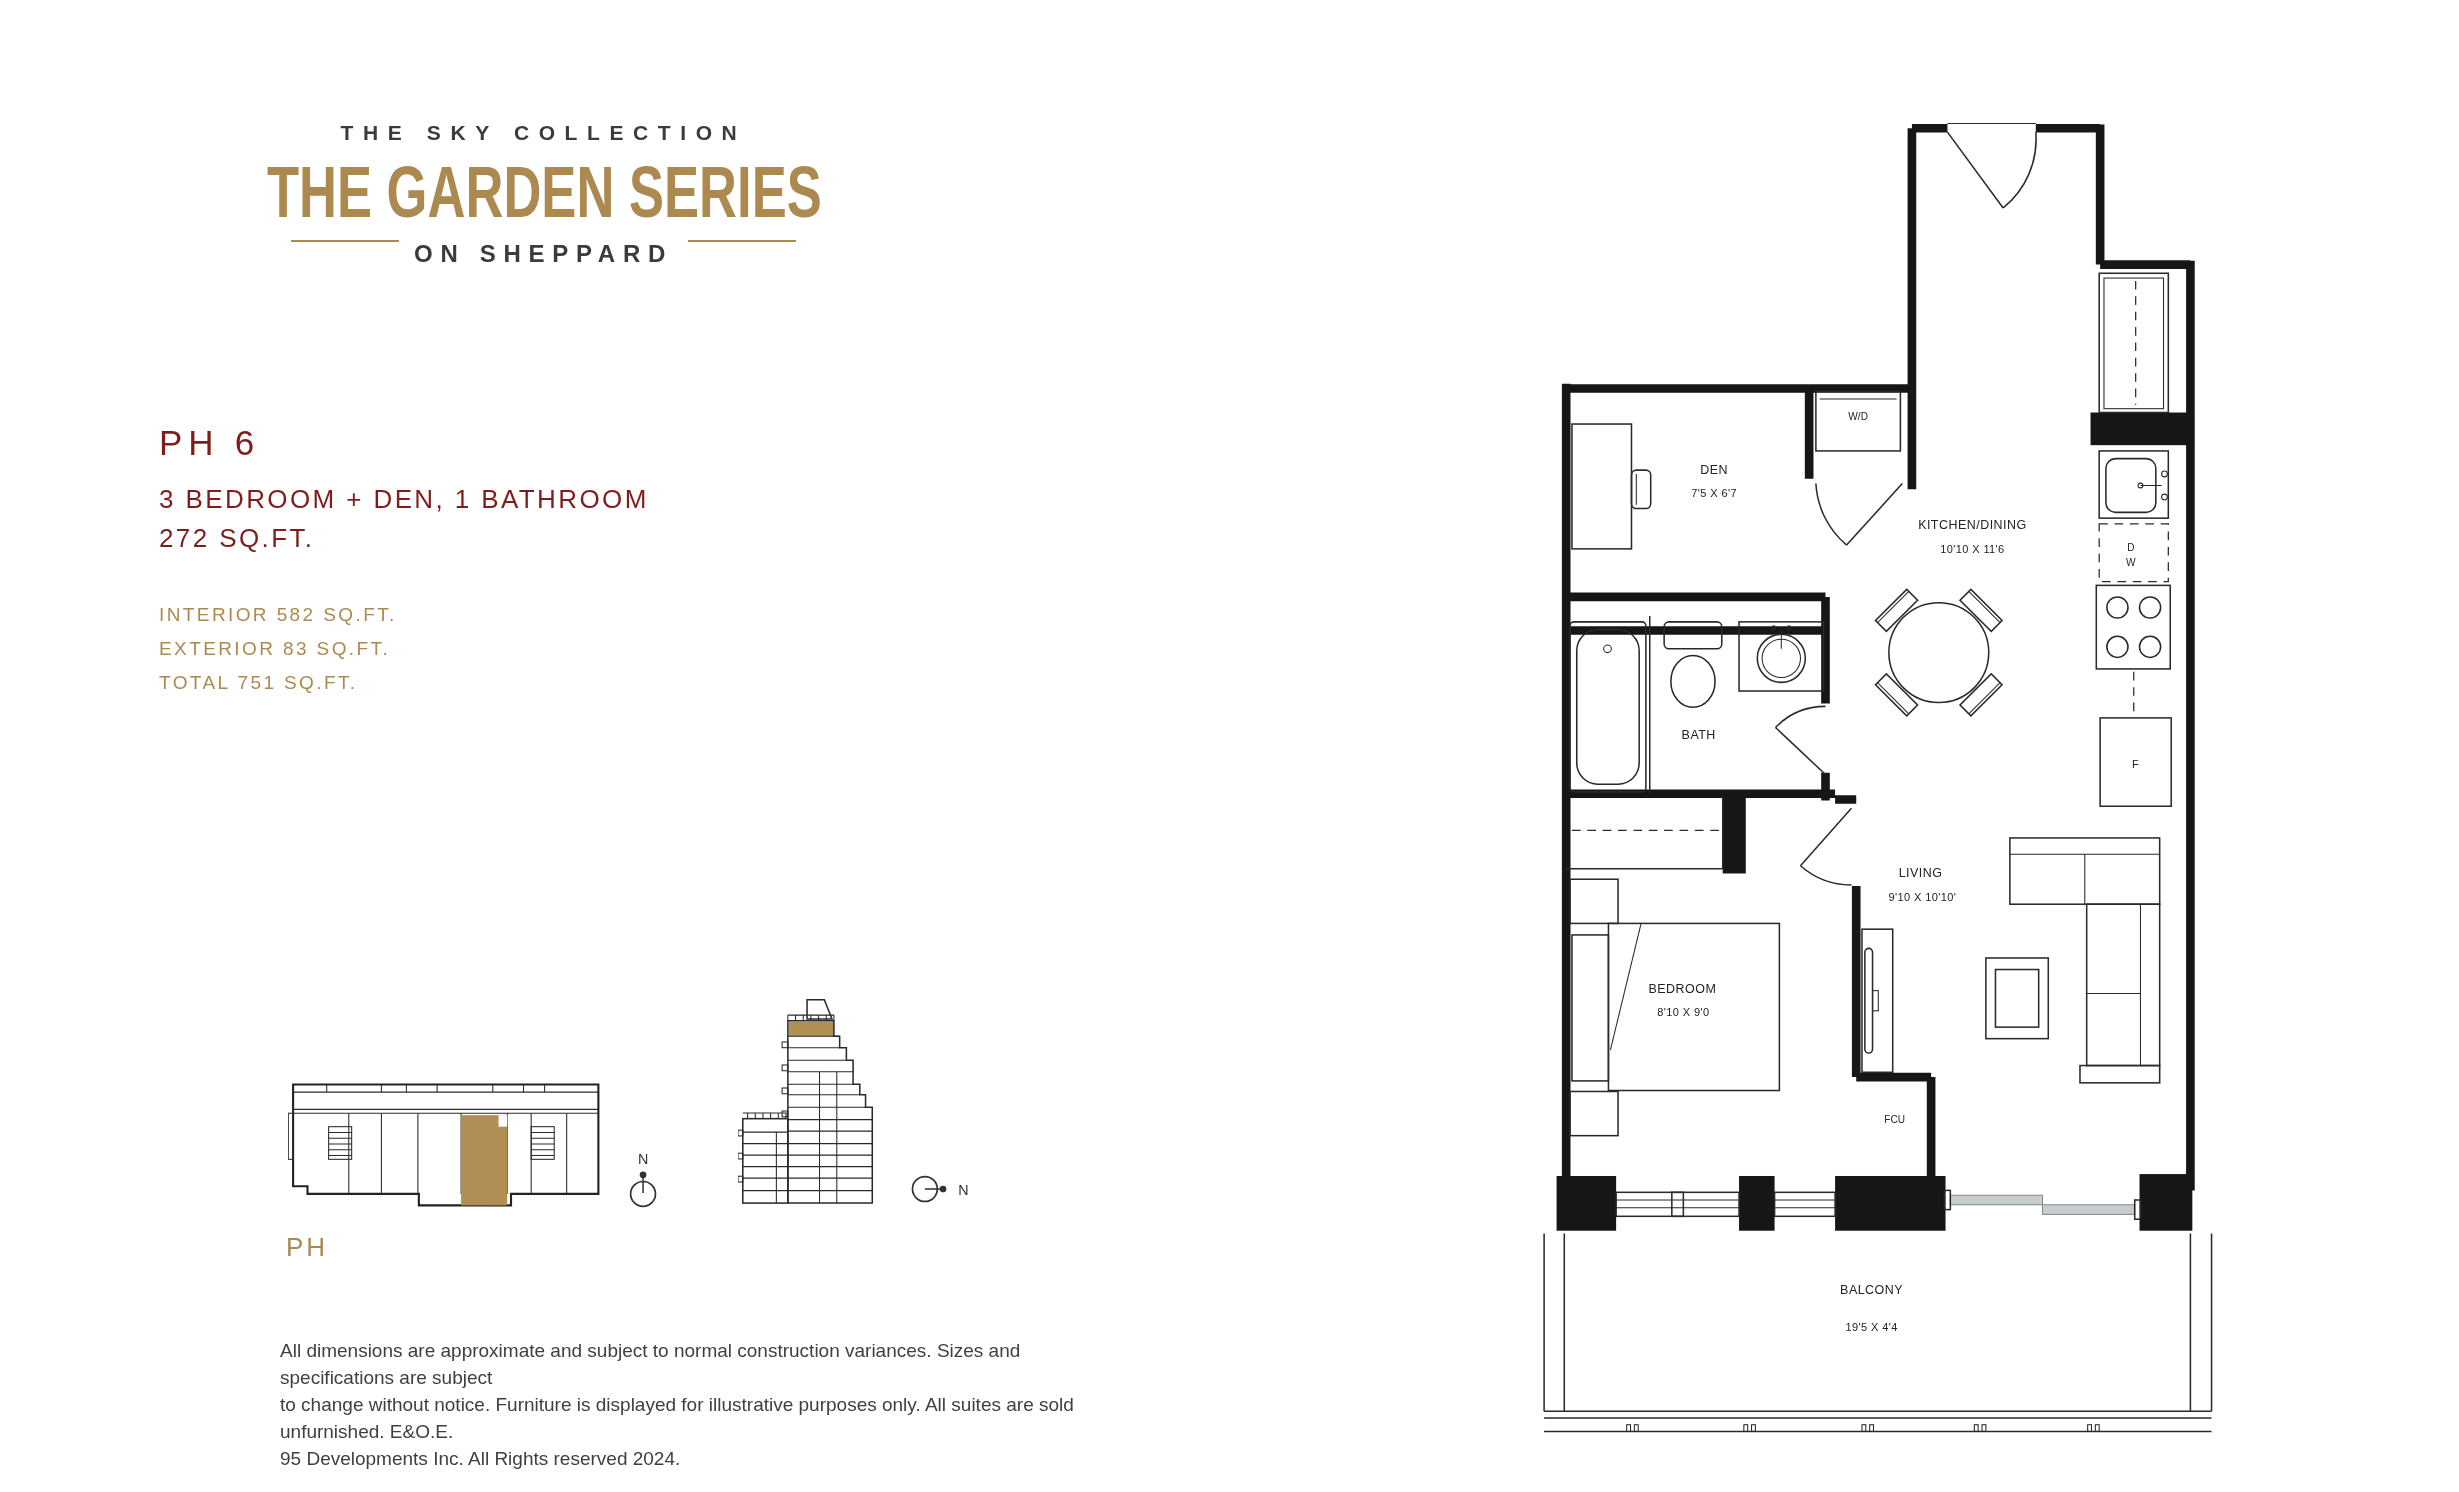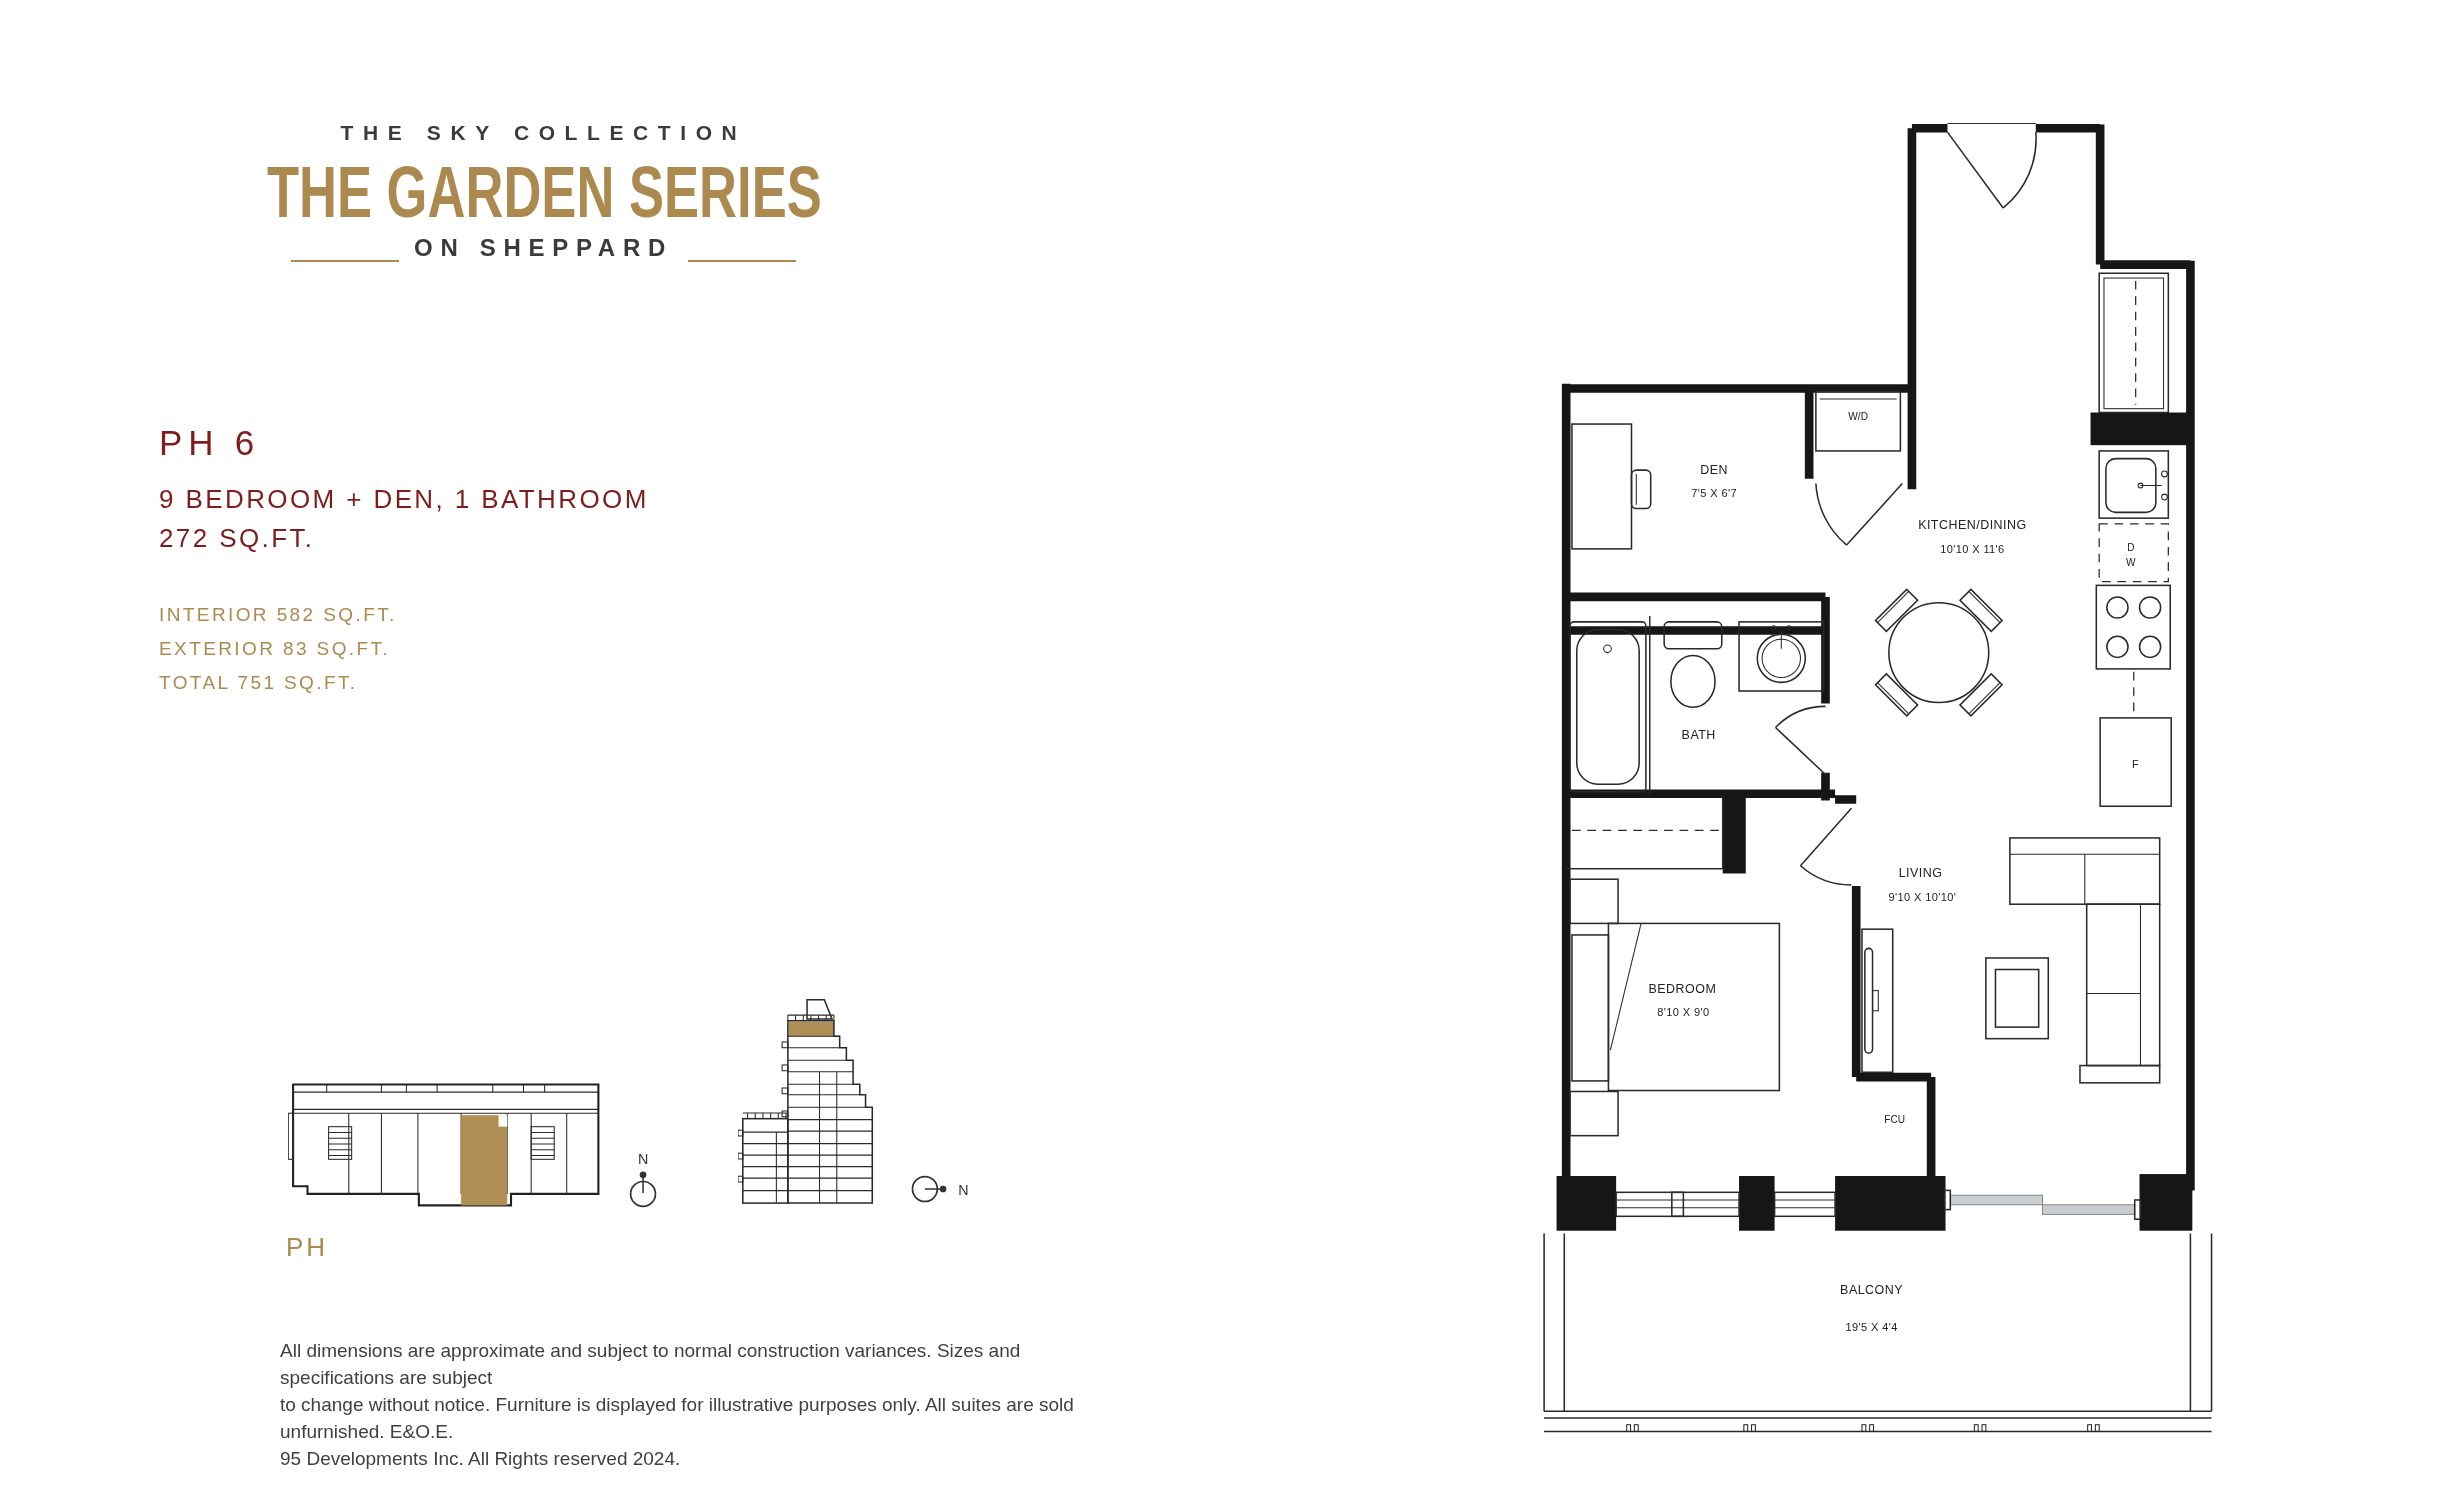--- a/index.html
+++ b/index.html
@@ -4,21 +4,21 @@
 <style>
   html,body{margin:0;padding:0;background:#ffffff;}
   #page{position:relative;width:2459px;height:1493px;background:#ffffff;overflow:hidden;
         font-family:"Liberation Sans", sans-serif;color:#3b3b3d;}
   .abs{position:absolute;}
   
   #brand{left:159px;top:121px;width:769px;text-align:center;}
   .collection{font-size:21px;letter-spacing:9.6px;font-weight:600;color:#3b3b3d;}
   .series{display:inline-block;font-size:73px;font-weight:700;color:#ac8a4f;letter-spacing:0px;
           transform:scaleX(.72);transform-origin:50% 50%;white-space:nowrap;margin-top:7.7px;line-height:77px;}
-  .tagrow{display:flex;align-items:flex-end;justify-content:center;margin-top:4px;}
+  .tagrow{display:flex;align-items:flex-start;justify-content:center;margin-top:10px;}
   .tagline{font-size:24px;letter-spacing:7.7px;font-weight:600;color:#3b3b3d;white-space:nowrap;}
   .tagrule{width:108px;height:1.9px;background:#ac8a4f;margin:0 15.4px;}
   #unitblock{left:159px;top:423px;width:769px;text-align:left;color:#7f1d1d;}
   .unitname{font-size:35px;letter-spacing:5.8px;}
   .unittype{font-size:26px;letter-spacing:2.4px;margin-top:21px;white-space:nowrap;}
   .unitarea{font-size:26px;letter-spacing:2.4px;margin-top:7.7px;}
   #stats{left:159px;top:598px;width:769px;color:#ac8a4f;
          font-size:19px;letter-spacing:2.4px;line-height:34px;}
   #phlabel{left:286px;top:1232px;font-size:26px;letter-spacing:2.9px;color:#ac8a4f;font-weight:400;}
   #disclaimer{left:280px;top:1337px;width:845px;font-size:19px;line-height:27px;color:#3f3f41;}
@@ -46,21 +46,21 @@
     <div><span class="series">THE GARDEN SERIES</span></div>
     <div class="tagrow">
       <span class="tagrule"></span>
       <span class="tagline">ON SHEPPARD</span>
       <span class="tagrule"></span>
     </div>
   </div>
 
   <div class="abs" id="unitblock">
     <div class="unitname">PH 6</div>
-    <div class="unittype">9 BEDROOM + DEN, 1 BATHROOM</div>
+    <div class="unittype">3 BEDROOM + DEN, 1 BATHROOM</div>
     <div class="unitarea">272 SQ.FT.</div>
   </div>
 
   <div class="abs" id="stats">
     <div>INTERIOR 582 SQ.FT.</div>
     <div>EXTERIOR 83 SQ.FT.</div>
     <div>TOTAL 751 SQ.FT.</div>
   </div>
 
   <svg class="abs" style="left:288px;top:1071px;" width="327" height="192" viewBox="0 0 340 200">

